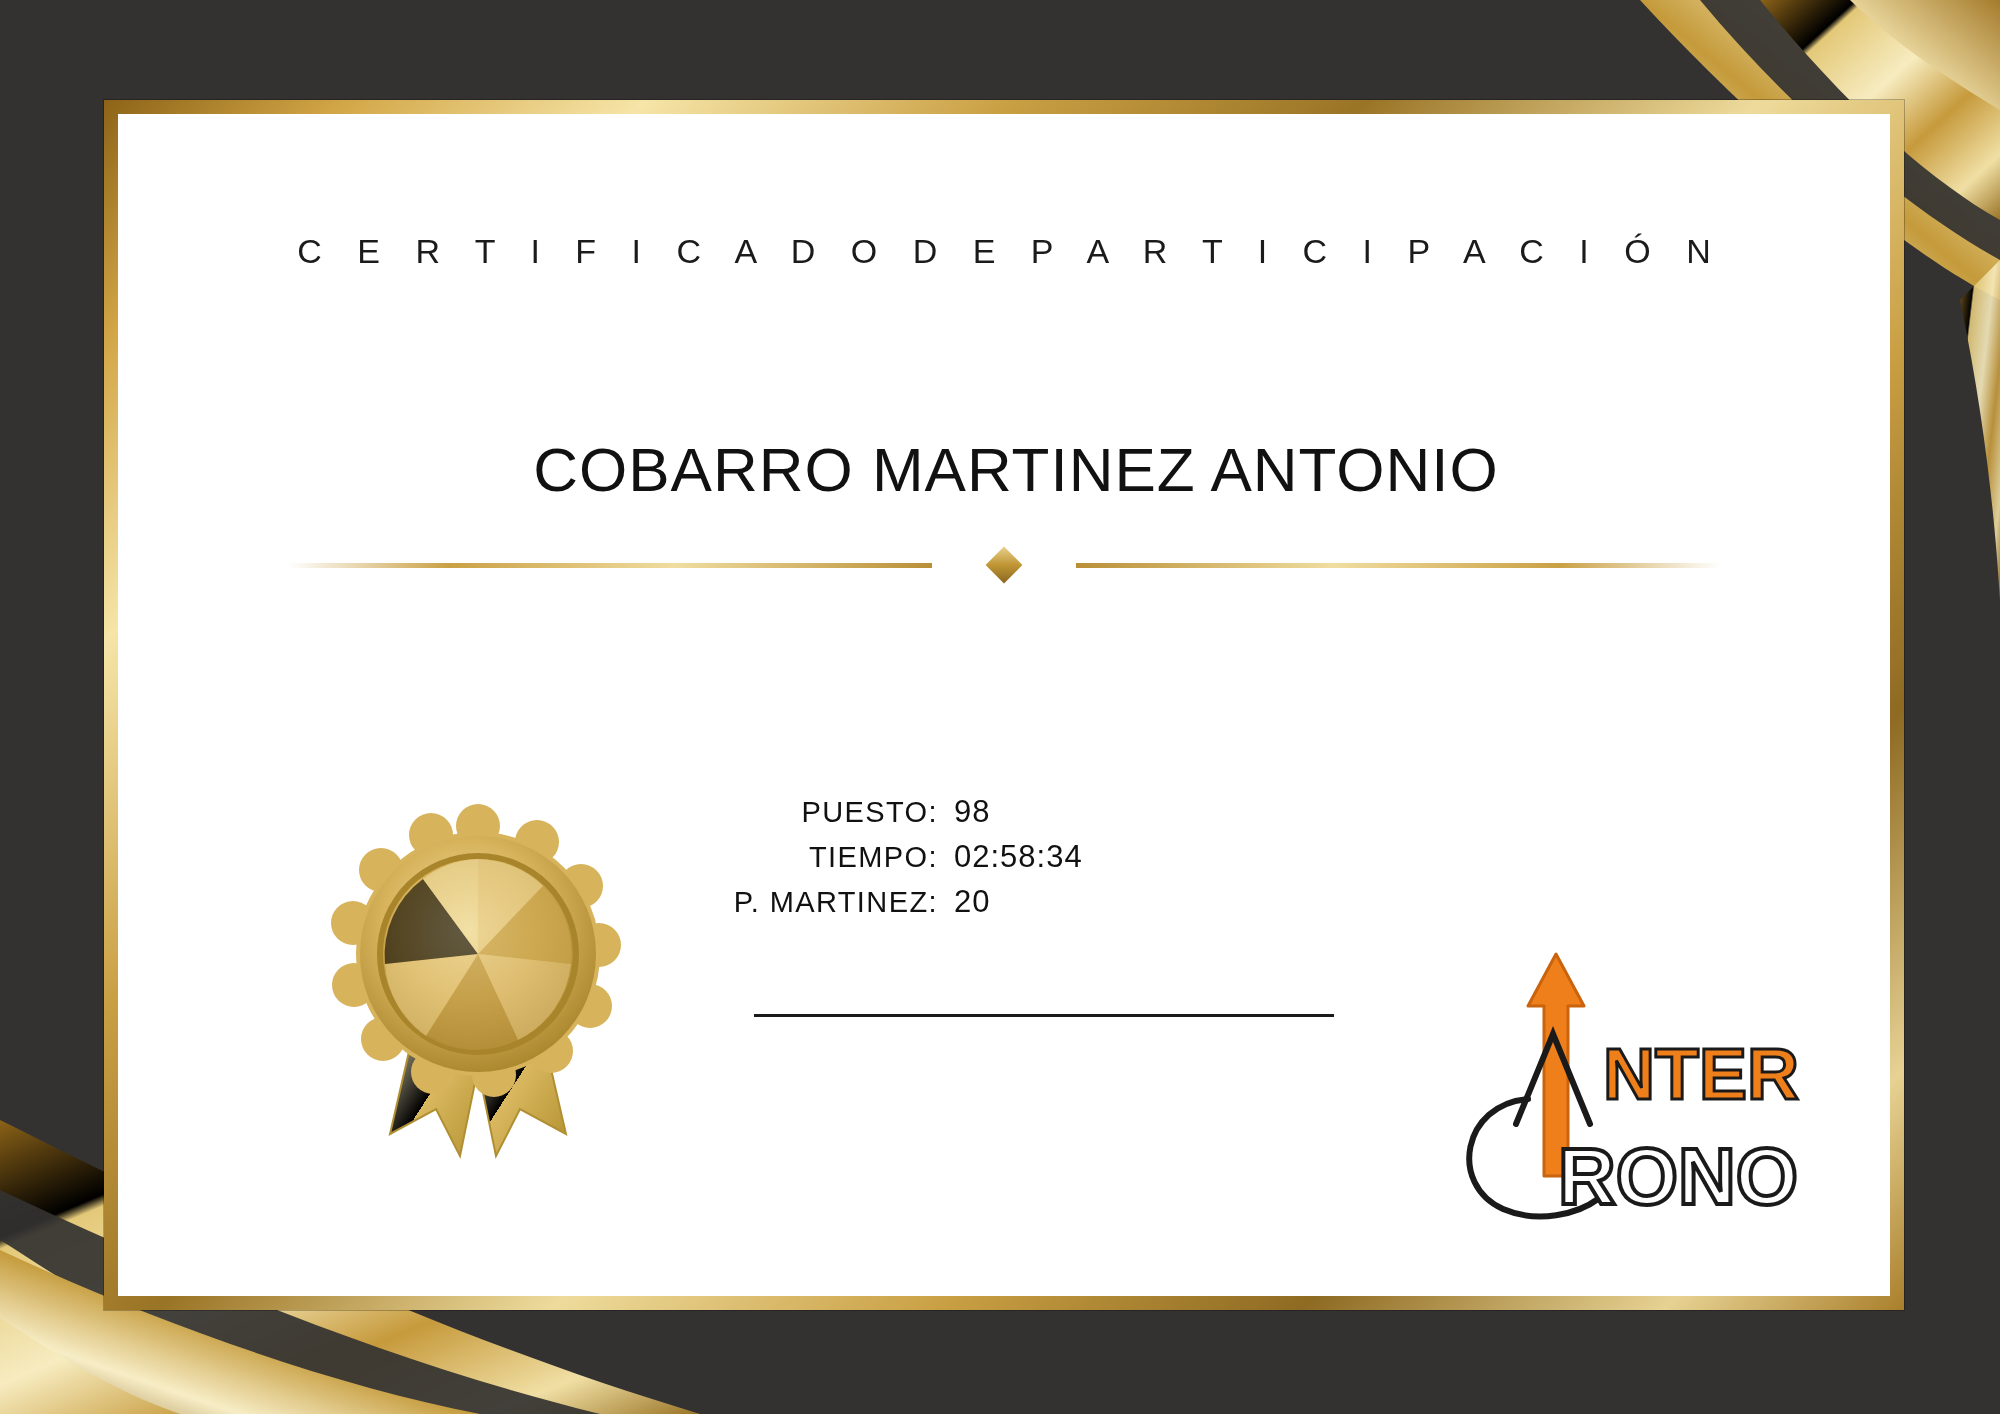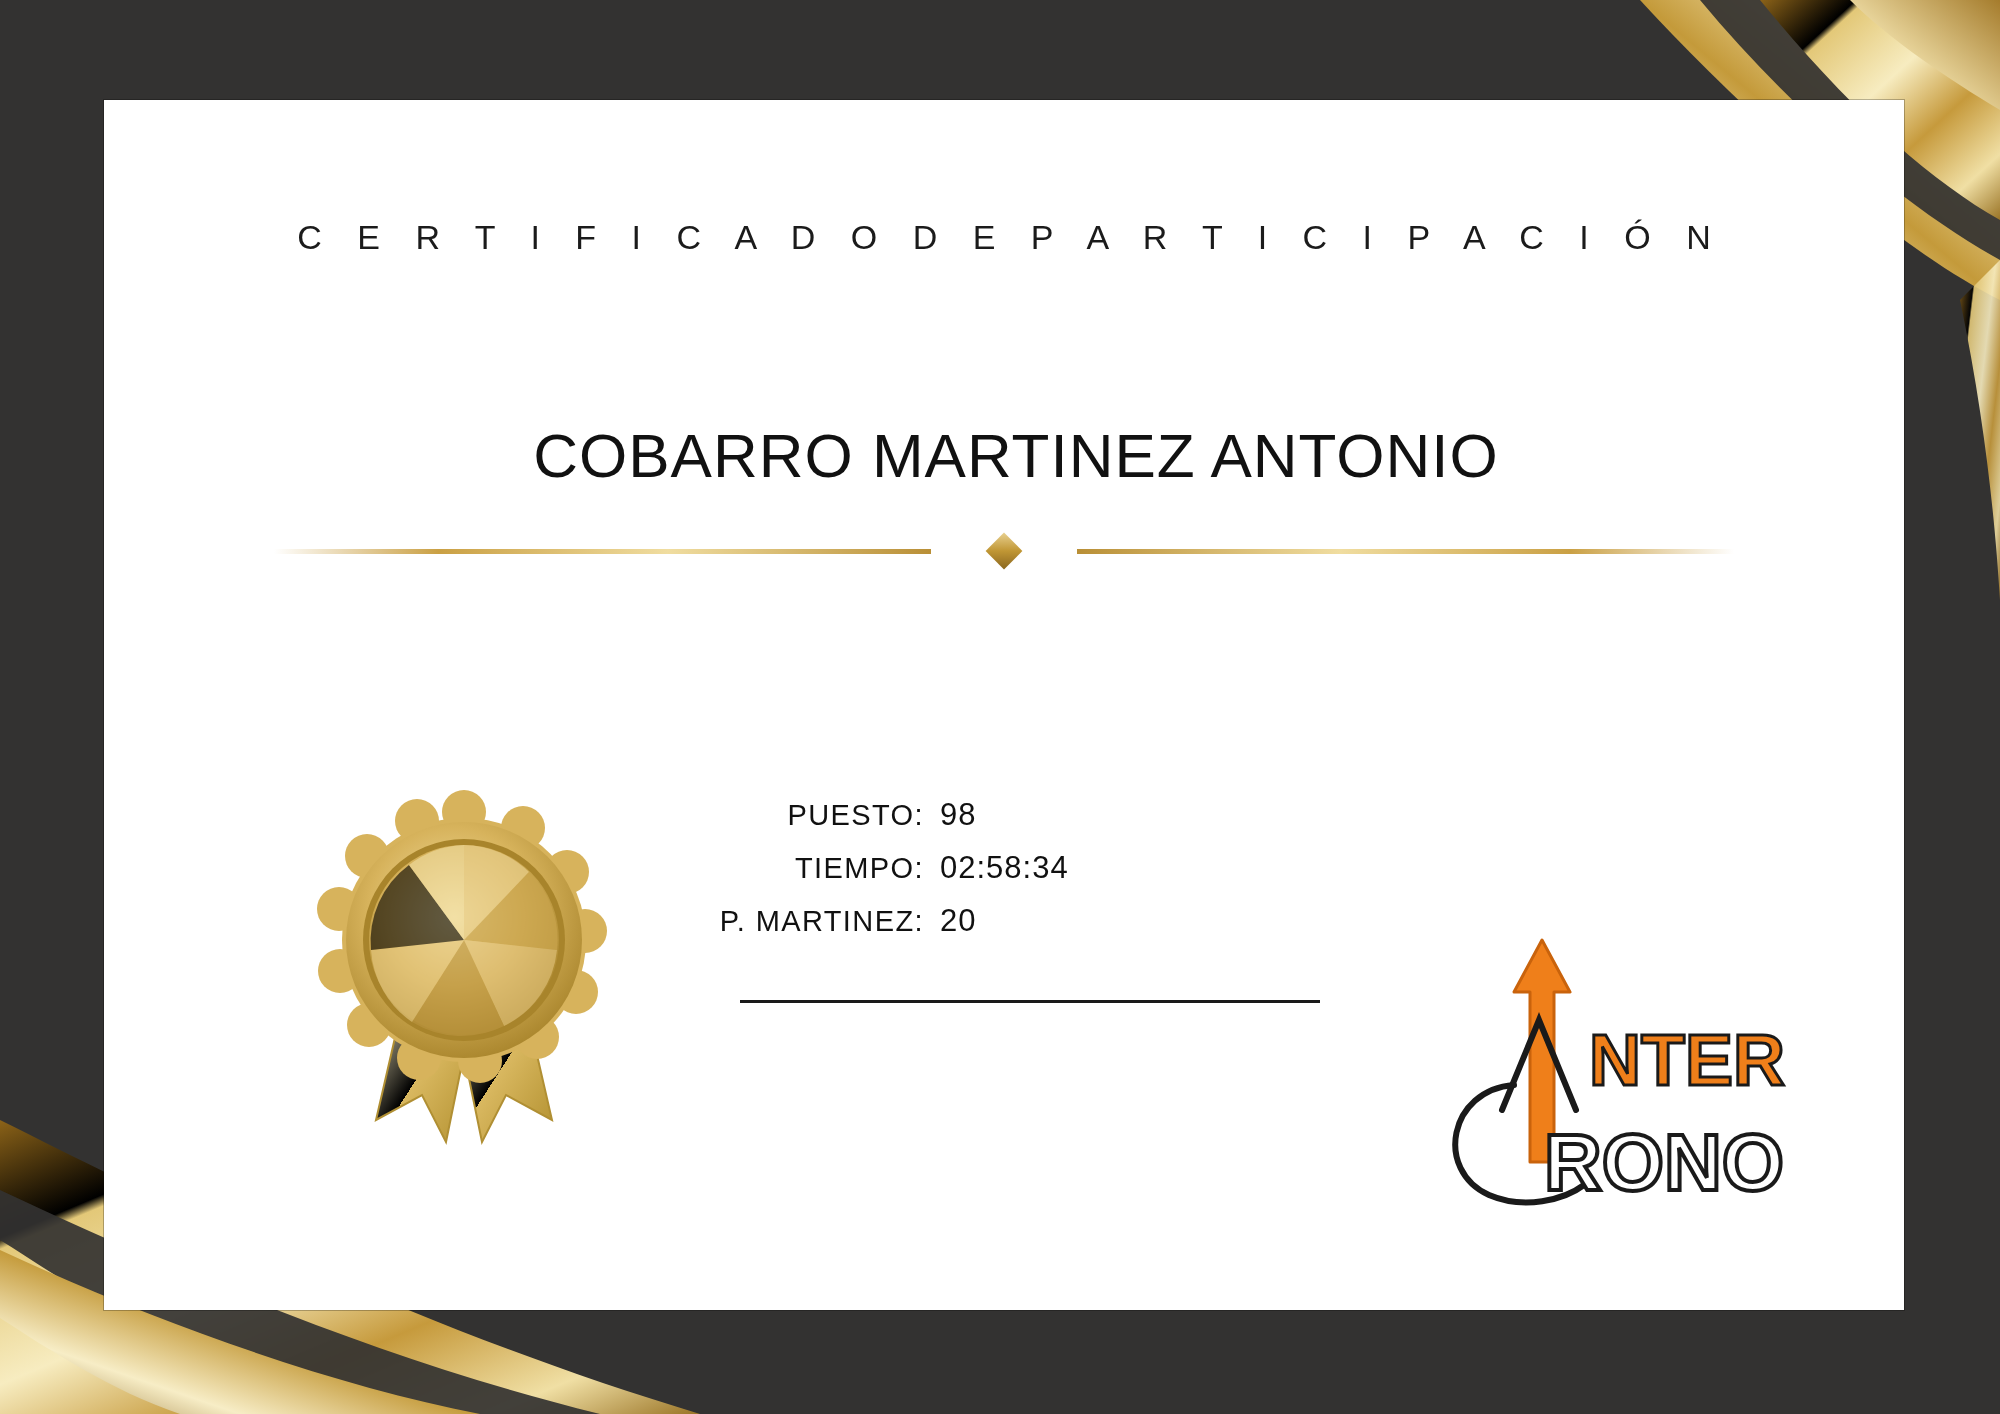--- a/index.html
+++ b/index.html
@@ -34,20 +34,21 @@
   .gold-frame {
     position: absolute;
     left: 104px;
     top: 100px;
     width: 1800px;
     height: 1210px;
     background: linear-gradient(135deg,
         #8c6318 0%, #d2a646 8%, #f6e5a8 18%, #caa044 30%,
         #9a7426 42%, #eedb9c 55%, #c99f43 68%, #8e6a22 80%,
         #e7d293 92%, #a97f2b 100%);
+    padding: 14px;
     box-sizing: border-box;
     box-shadow: 0 0 0 1px rgba(0,0,0,0.25);
   }
   .inner-white {
     position: relative;
     width: 100%;
     height: 100%;
     background: #ffffff;
     box-sizing: border-box;
     overflow: hidden;
@@ -128,21 +129,20 @@
     width: 600px;
   }
   .result-row {
     display: flex;
     align-items: baseline;
     justify-content: flex-start;
     margin-bottom: 9px;
     font-size: 29px;
     color: #111;
     letter-spacing: 1px;
-    margin-top: 17px;
   }
   .result-label {
     width: 300px;
     text-align: right;
     padding-right: 16px;
     letter-spacing: 1.4px;
   }
   .result-value {
     font-size: 31px;
     text-align: center;

